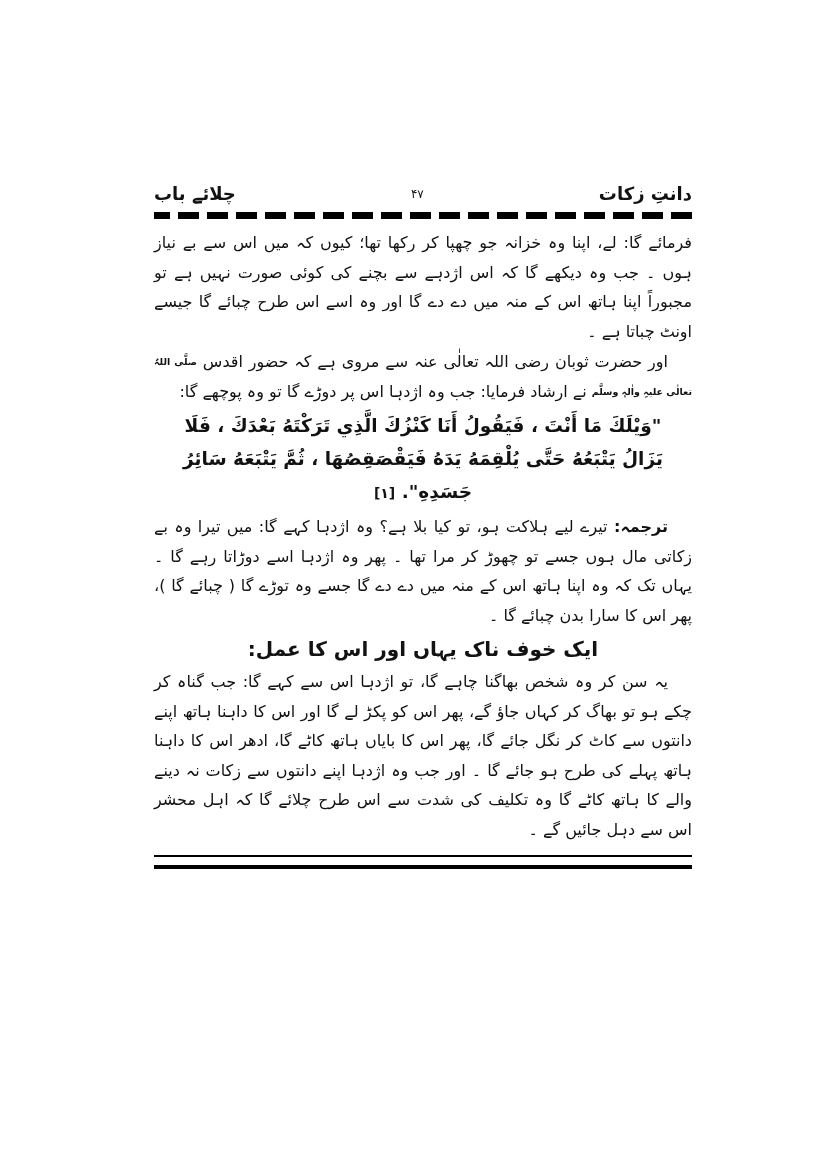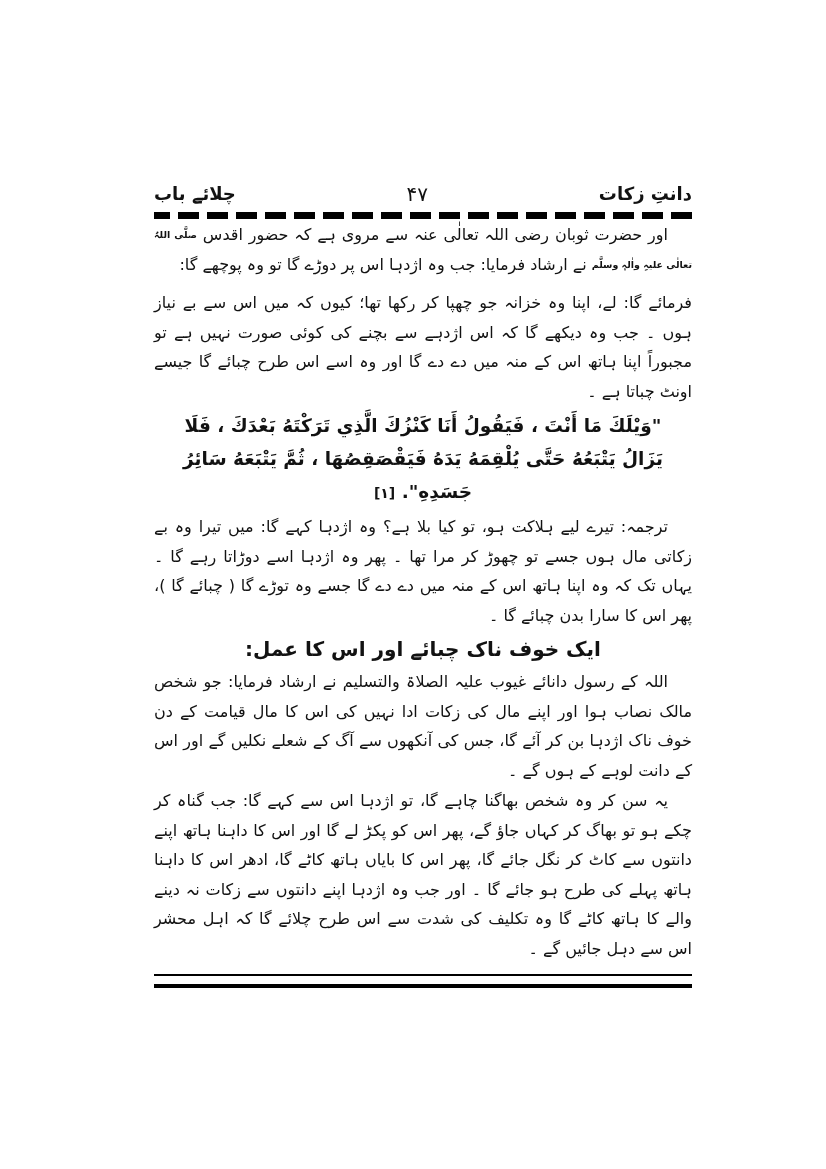--- a/index.html
+++ b/index.html
@@ -23,39 +23,39 @@
   .runhead{
     display:flex;
     align-items:flex-end;
     justify-content:space-between;
     font-weight:bold;
     font-size:18px;
     line-height:26px;
   }
   .runhead .pageno{
     font-weight:normal;
-    font-size:20px;
+    font-size:12px;
     letter-spacing:1px;
   }
   .rule-dashed{
     margin-top:5px;
     height:7px;
     background:repeating-linear-gradient(to left,#000 0 21px,#fff 21px 29px);
   }
   
   .para{
     font-size:16px;
     line-height:29.5px;
     text-align:justify;
     margin:0;
   }
   .para.first{margin-top:9px;}
   .para.gap{margin-top:1px;}
   .indent{text-indent:24px;}
-  .bold{font-weight:normal;}
+  .bold{font-weight:bold;}
   .honorific{
     font-size:9.5px;
     font-weight:bold;
     vertical-align:2px;
   }
   .arabic{
     font-size:18.5px;
     font-weight:600;
     line-height:33px;
     text-align:center;
@@ -101,30 +101,29 @@
 <div class="page">
   <div class="content">
 
     <div class="runhead">
       <span>دانتِ زکات</span>
       <span class="pageno">۴۷</span>
       <span>چلائے باب</span>
     </div>
     <div class="rule-dashed"></div>
 
+    <p class="para first">فرمائے گا: لے، اپنا وہ خزانہ جو چھپا کر رکھا تھا؛ کیوں کہ میں اس سے بے نیاز ہوں ۔ جب وہ دیکھے گا کہ اس اژدہے سے بچنے کی کوئی صورت نہیں ہے تو مجبوراً اپنا ہاتھ اس کے منہ میں دے دے گا اور وہ اسے اس طرح چبائے گا جیسے اونٹ چباتا ہے ۔</p>
+
     <p class="para gap indent"><span>اور حضرت ثوبان رضی اللہ تعالٰی عنہ سے مروی ہے کہ حضور اقدس </span><span class="honorific">صلَّی اللہُ تعالٰی علیہِ واٰلہٖ وسلَّم</span><span> نے ارشاد فرمایا: جب وہ اژدہا اس پر دوڑے گا تو وہ پوچھے گا:</span></p>
-
-    <p class="para first">فرمائے گا: لے، اپنا وہ خزانہ جو چھپا کر رکھا تھا؛ کیوں کہ میں اس سے بے نیاز ہوں ۔ جب وہ دیکھے گا کہ اس اژدہے سے بچنے کی کوئی صورت نہیں ہے تو مجبوراً اپنا ہاتھ اس کے منہ میں دے دے گا اور وہ اسے اس طرح چبائے گا جیسے اونٹ چباتا ہے ۔</p>
 
     <p class="arabic"><span>"وَيْلَكَ مَا أَنْتَ ، فَيَقُولُ أَنَا كَنْزُكَ الَّذِي تَرَكْتَهُ بَعْدَكَ ، فَلَا يَزَالُ يَتْبَعُهُ حَتَّى يُلْقِمَهُ يَدَهُ فَيَقْصَقِصُهَا ، ثُمَّ يَتْبَعَهُ سَائِرُ جَسَدِهِ".</span> <span class="fn-marker">[۱]</span></p>
 
     <p class="para gap indent"><span class="bold">ترجمہ:</span><span> تیرے لیے ہلاکت ہو، تو کیا بلا ہے؟ وہ اژدہا کہے گا: میں تیرا وہ بے زکاتی مال ہوں جسے تو چھوڑ کر مرا تھا ۔ پھر وہ اژدہا اسے دوڑاتا رہے گا ۔ یہاں تک کہ وہ اپنا ہاتھ اس کے منہ میں دے دے گا جسے وہ توڑے گا ( چبائے گا )، پھر اس کا سارا بدن چبائے گا ۔</span></p>
 
-    <h2 class="section-heading">ایک خوف ناک چبائے اور اس کا عمل:</h2>
+    <h2 class="section-heading">ایک خوف ناک یہاں اور اس کا عمل:</h2>
 
-    <p class="para indent">اللہ کے رسول دانائے غیوب علیہ الصلاۃ والتسلیم نے ارشاد فرمایا: جو شخص مالک نصاب ہوا اور اپنے مال کی زکات ادا نہیں کی اس کا مال قیامت کے دن خوف ناک اژدہا بن کر آئے گا، جس کی آنکھوں سے آگ کے شعلے نکلیں گے اور اس کے دانت لوہے کے ہوں گے ۔</p>
     <p class="para gap indent">یہ سن کر وہ شخص بھاگنا چاہے گا، تو اژدہا اس سے کہے گا: جب گناہ کر چکے ہو تو بھاگ کر کہاں جاؤ گے، پھر اس کو پکڑ لے گا اور اس کا داہنا ہاتھ اپنے دانتوں سے کاٹ کر نگل جائے گا، پھر اس کا بایاں ہاتھ کاٹے گا، ادھر اس کا داہنا ہاتھ پہلے کی طرح ہو جائے گا ۔ اور جب وہ اژدہا اپنے دانتوں سے زکات نہ دینے والے کا ہاتھ کاٹے گا وہ تکلیف کی شدت سے اس طرح چلائے گا کہ اہل محشر اس سے دہل جائیں گے ۔</p>
 
     <hr class="rule-thin">
     <div class="rule-thick"></div>
 
   </div>
 </div>
 
 </body></html>

